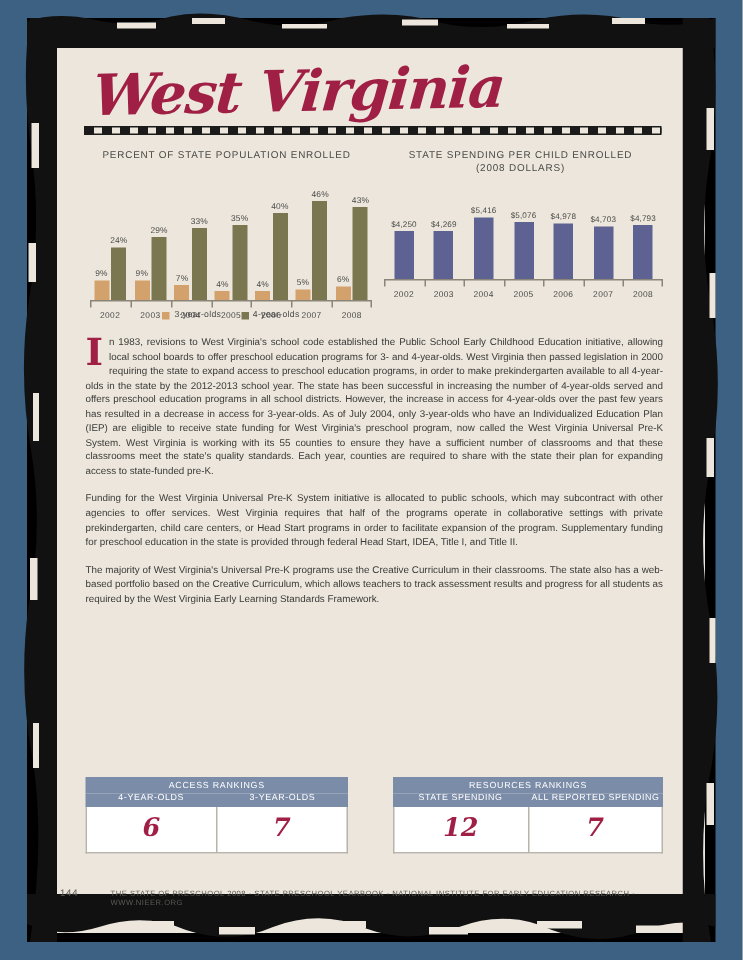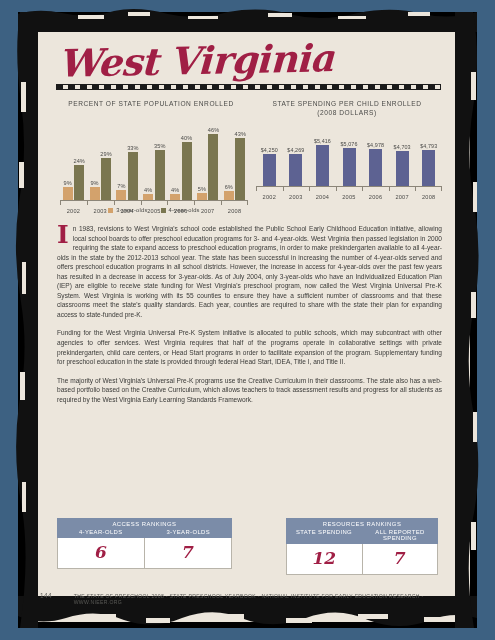--- a/index.html
+++ b/index.html
@@ -130,21 +130,21 @@
     font-size:25px;
     font-weight:bold;
     color:#a01f45;
     line-height:20px;
     margin:1px 4px 0 0;
   }
 
   
   .rank-table { position:absolute; top:518px; }
   #rank-access    { left:57px;  width:175px; }
-  #rank-resources { left:262px; width:152px;margin-left:24px; }
+  #rank-resources { left:262px; width:180px; }
 
   .rank-title {
     background:#7b8ca8;
     color:#fff;
     text-align:center;
     font-size:5.9px;
     letter-spacing:0.5px;
     padding:3px 0 2px;
   }
   .rank-subhead {

